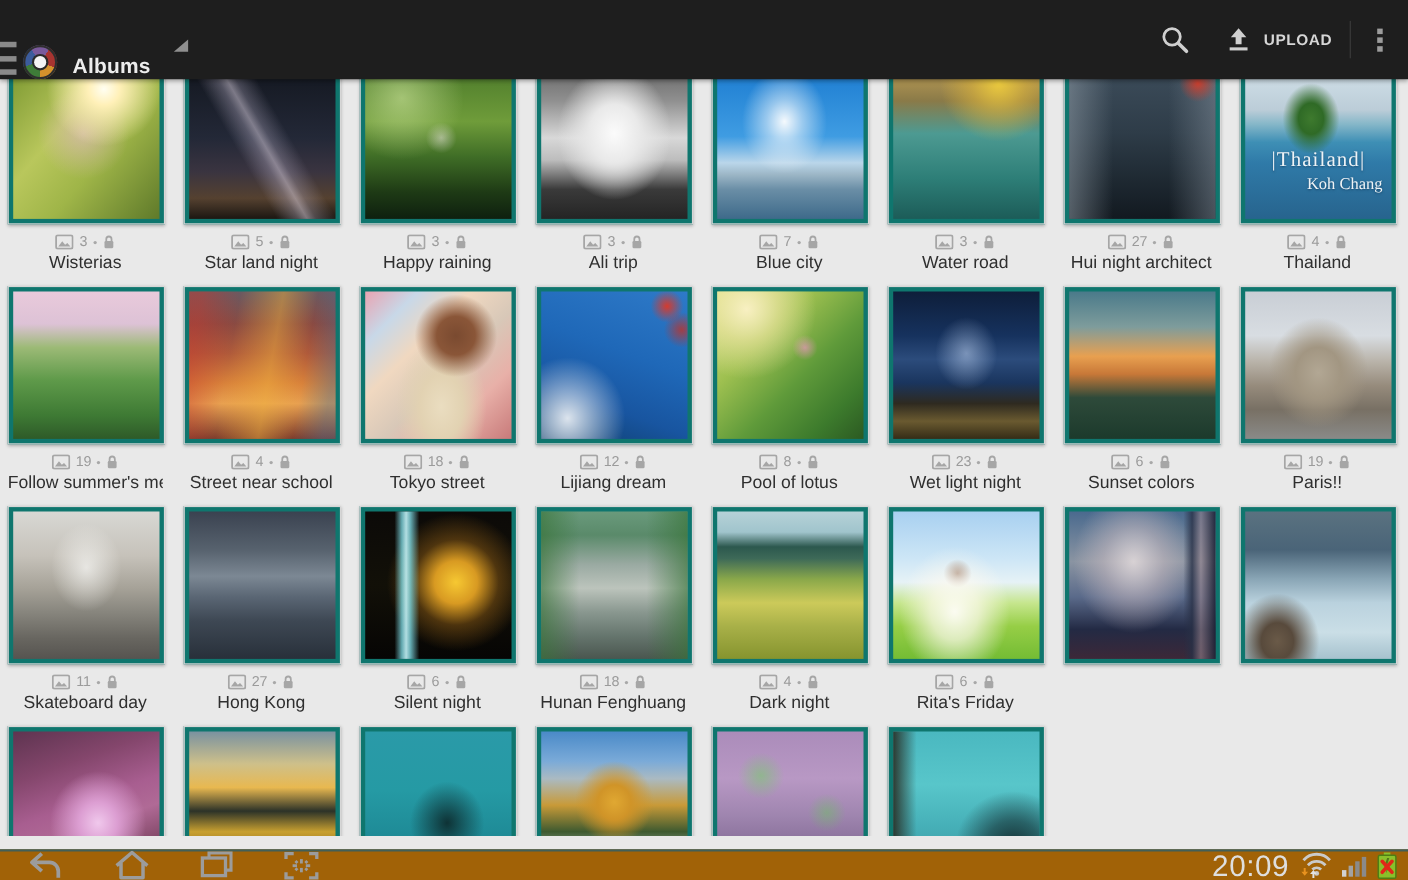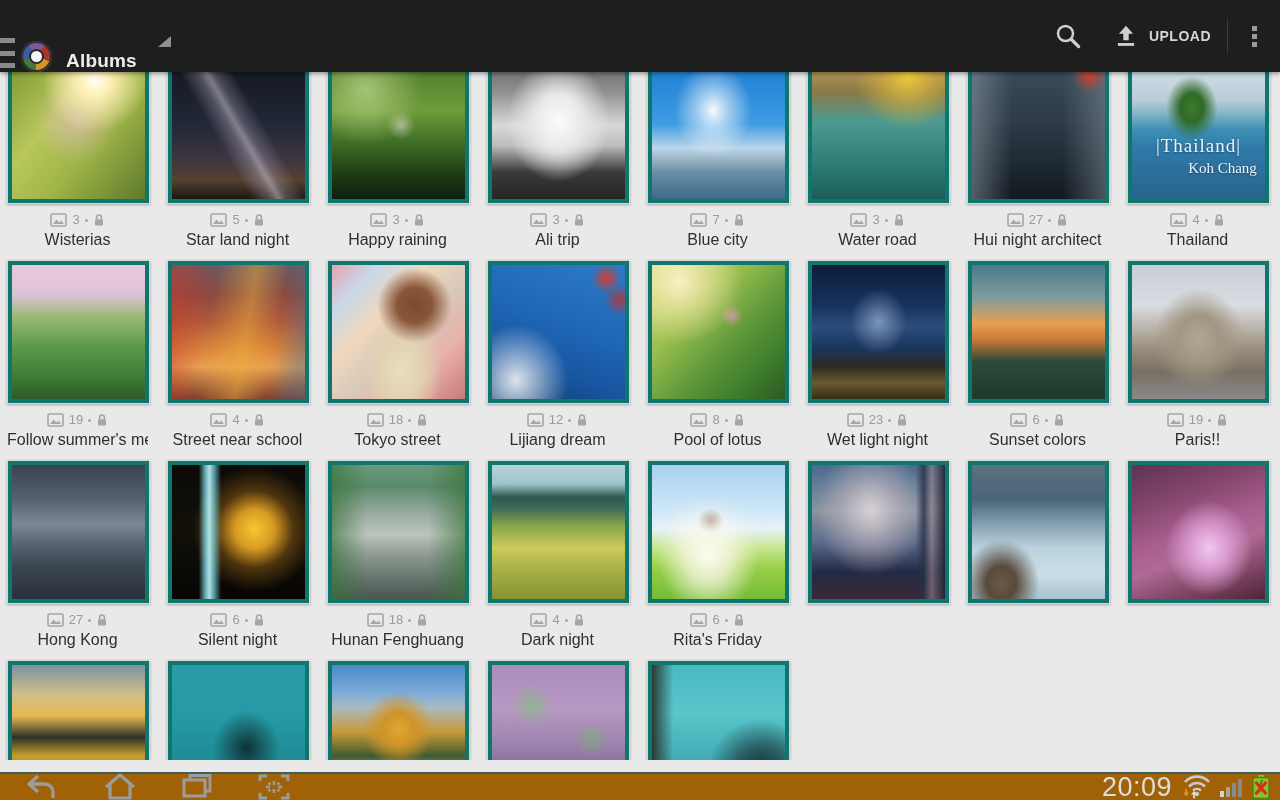--- a/index.html
+++ b/index.html
@@ -374,20 +374,38 @@
         <path d="M3 11 L6.6 6.4 L9.2 9.4 L11.2 7.8 L14 11 Z" fill="#a6a6a6"></path>
       </svg>
       <span class="cnt">19</span>
       <span class="dot"></span>
       <svg width="12" height="14" viewBox="0 0 12 14">
         <path d="M3.6 6.2 V4.4 a2.4 2.4 0 0 1 4.8 0 V6.2" fill="none" stroke="#a6a6a6" stroke-width="1.6"></path>
         <rect x="2" y="6.2" width="8" height="6.4" rx="1" fill="#a6a6a6"></rect>
       </svg>
     </div>
     <div class="name">Paris!!</div>
+  </div>
+      <div class="cell">
+    <div class="card">
+      <div class="thumb" style="background: radial-gradient(at 50% 38%, rgba(250, 250, 248, 0.7) 0%, rgba(250, 250, 248, 0) 34%), linear-gradient(rgb(216, 216, 212) 0%, rgb(198, 194, 186) 30%, rgb(166, 162, 152) 52%, rgb(136, 134, 126) 68%, rgb(104, 102, 96) 86%, rgb(86, 84, 80) 100%);"></div>
+    </div>
+    <div class="meta">
+      <svg width="17" height="14" viewBox="0 0 17 14">
+        <rect x="1" y="1" width="15" height="12" rx="1.5" fill="none" stroke="#a6a6a6" stroke-width="1.6"></rect>
+        <path d="M3 11 L6.6 6.4 L9.2 9.4 L11.2 7.8 L14 11 Z" fill="#a6a6a6"></path>
+      </svg>
+      <span class="cnt">11</span>
+      <span class="dot"></span>
+      <svg width="12" height="14" viewBox="0 0 12 14">
+        <path d="M3.6 6.2 V4.4 a2.4 2.4 0 0 1 4.8 0 V6.2" fill="none" stroke="#a6a6a6" stroke-width="1.6"></path>
+        <rect x="2" y="6.2" width="8" height="6.4" rx="1" fill="#a6a6a6"></rect>
+      </svg>
+    </div>
+    <div class="name">Skateboard day</div>
   </div>
       <div class="cell">
     <div class="card">
       <div class="thumb" style="background: linear-gradient(rgb(58, 66, 80) 0%, rgb(87, 98, 110) 26%, rgb(124, 136, 148) 44%, rgb(90, 102, 116) 58%, rgb(62, 72, 84) 74%, rgb(40, 48, 58) 100%);"></div>
     </div>
     <div class="meta">
       <svg width="17" height="14" viewBox="0 0 17 14">
         <rect x="1" y="1" width="15" height="12" rx="1.5" fill="none" stroke="#a6a6a6" stroke-width="1.6"></rect>
         <path d="M3 11 L6.6 6.4 L9.2 9.4 L11.2 7.8 L14 11 Z" fill="#a6a6a6"></path>
       </svg>

